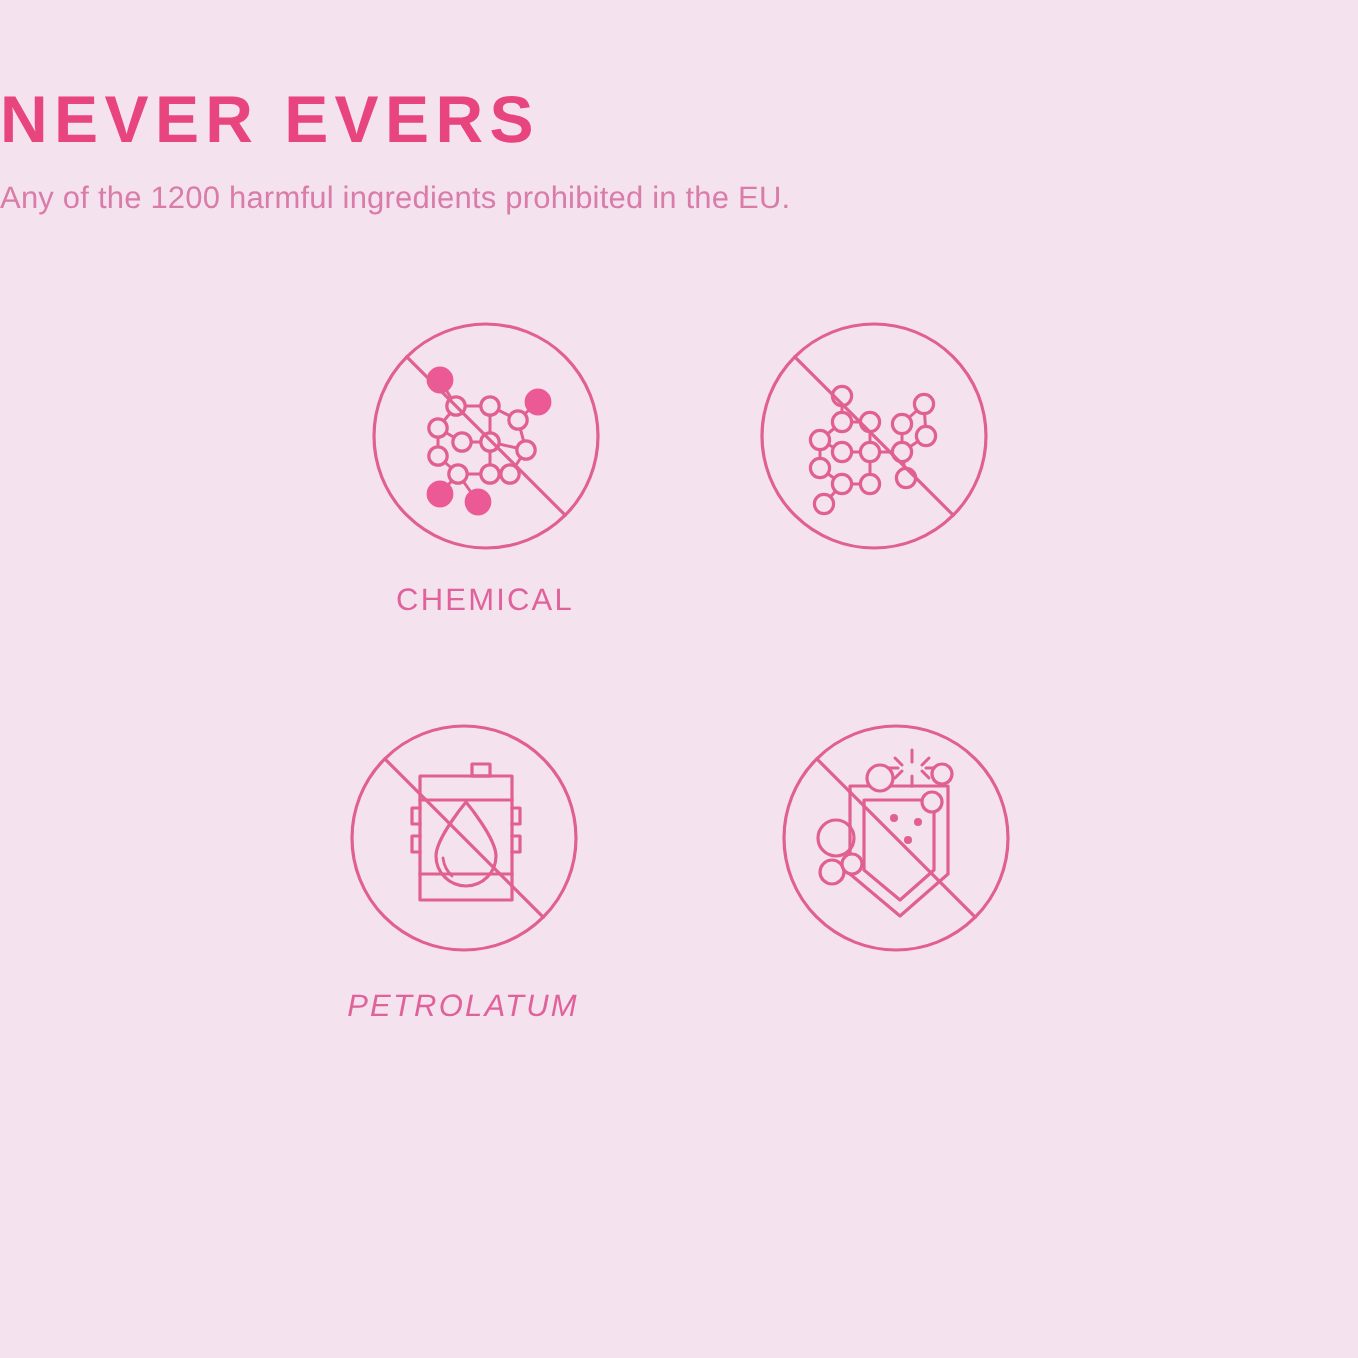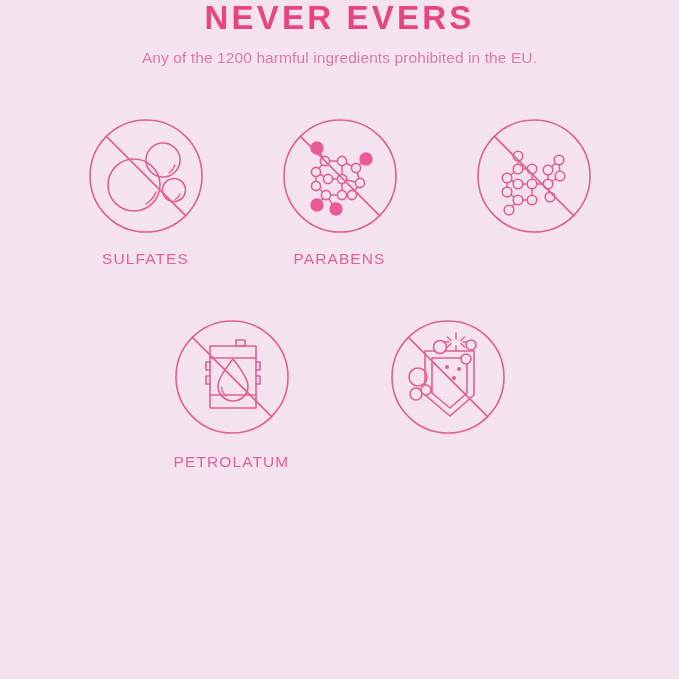--- a/index.html
+++ b/index.html
@@ -16,21 +16,22 @@
   .page {
     position: relative;
     width: 679px;
     height: 679px;
     background: #f5e2ef;
     box-sizing: border-box;
   }
 
   
   .header {
-    text-align: center;
+    padding-top: 42px;
+    text-align: left;
   }
   .title {
     font-size: 33px;
     font-weight: bold;
     letter-spacing: 3.2px;
     color: #e8457f;
     line-height: 1.1;
     margin: 0;
     font-family: "Liberation Sans", sans-serif;
   }
@@ -72,52 +73,37 @@
   }
   .cell-label {
     margin-top: 14px;
     font-size: 15.5px;
     letter-spacing: 1.1px;
     color: #e0629a;
     text-align: center;
     line-height: 1.22;
     white-space: pre-line;
   }
-  .row-2 .cell { width: 150px; }
+  .row-2 .cell { width: 150px; font-style: italic; }
   .row-2 .cell-label { margin-top: 16px; }
 </style>
 </head>
 <body>
 
 <div class="page">
 
   <div class="header">
     <h1 class="title">NEVER EVERS</h1>
     <p class="subtitle">Any of the 1200 harmful ingredients prohibited in the EU.</p>
   </div>
 
   <div class="grid">
 
     <div class="row row-1">
 
-      <div class="cell">
-        <span class="icon-wrap">
-          <svg viewBox="0 0 120 120" xmlns="http://www.w3.org/2000/svg" fill="none" stroke="#e0608f" stroke-width="1.6" stroke-linecap="round" stroke-linejoin="round">
-            <circle cx="60" cy="60" r="56"></circle>
-            <circle cx="48" cy="69" r="26"></circle>
-            <circle cx="77" cy="44" r="17"></circle>
-            <circle cx="88" cy="74" r="11.5"></circle>
-            <path d="M60 88 A26 26 0 0 0 70 76" stroke-width="1.4"></path>
-            <path d="M83 57 A17 17 0 0 0 89 49" stroke-width="1.4"></path>
-            <path d="M89 83.5 A11.5 11.5 0 0 0 94 78" stroke-width="1.4"></path>
-            <line x1="20.4" y1="20.4" x2="99.6" y2="99.6"></line>
-          </svg>
-        </span>
-        <div class="cell-label">SULFATES</div>
-      </div>
 
       <div class="cell">
         <span class="icon-wrap">
           <svg viewBox="0 0 120 120" xmlns="http://www.w3.org/2000/svg" fill="none" stroke="#e0608f" stroke-width="1.6" stroke-linecap="round" stroke-linejoin="round">
             <circle cx="60" cy="60" r="56"></circle>
 
             <g stroke-width="1.5">
               <line x1="37" y1="32" x2="45" y2="45"></line>
               <line x1="45" y1="45" x2="62" y2="45"></line>
               <line x1="45" y1="45" x2="36" y2="56"></line>
@@ -154,21 +140,21 @@
 
             <g fill="#ec5a96" stroke="#ec5a96" stroke-width="1.4">
               <circle cx="37" cy="32" r="6"></circle>
               <circle cx="86" cy="43" r="6"></circle>
               <circle cx="37" cy="89" r="6"></circle>
               <circle cx="56" cy="93" r="6"></circle>
             </g>
             <line x1="20.4" y1="20.4" x2="99.6" y2="99.6"></line>
           </svg>
         </span>
-        <div class="cell-label">PARABENS</div>
+        <div class="cell-label">CHEMICAL</div>
       </div>
 
       <div class="cell">
         <span class="icon-wrap">
           <svg viewBox="0 0 120 120" xmlns="http://www.w3.org/2000/svg" fill="none" stroke="#e0608f" stroke-width="1.6" stroke-linecap="round" stroke-linejoin="round">
             <circle cx="60" cy="60" r="56"></circle>
             <g stroke-width="1.5">
               <line x1="44" y1="40" x2="44" y2="53"></line>
               <line x1="44" y1="53" x2="58" y2="53"></line>
               <line x1="44" y1="53" x2="33" y2="62"></line>

